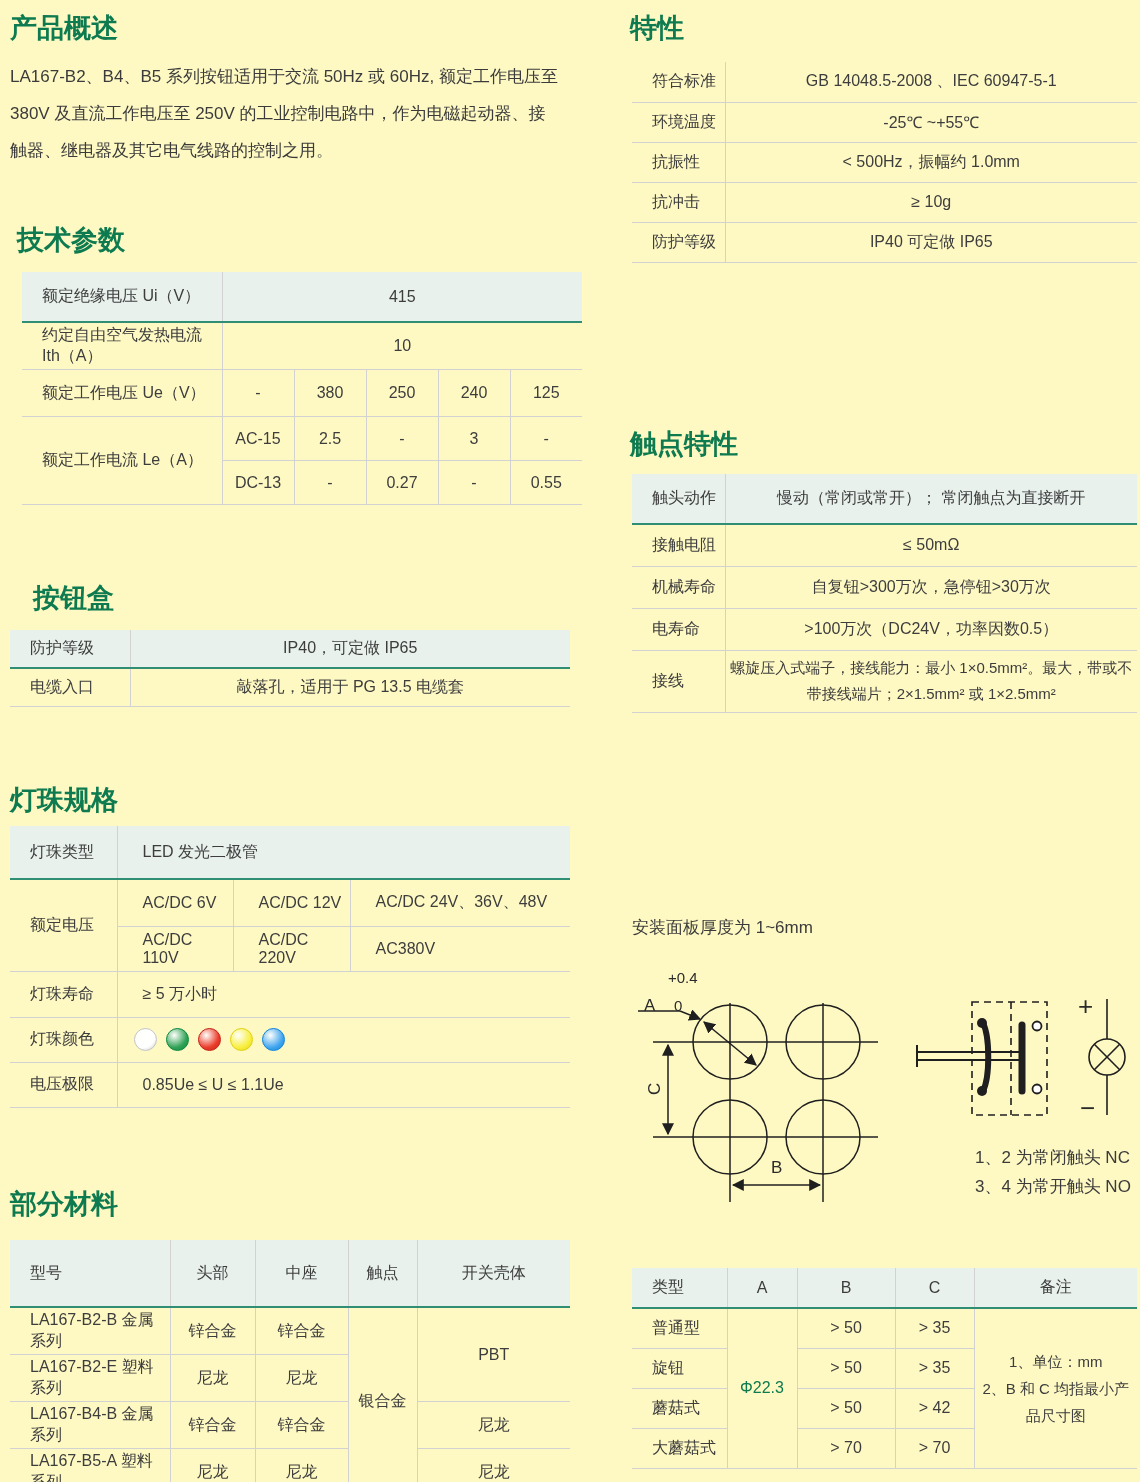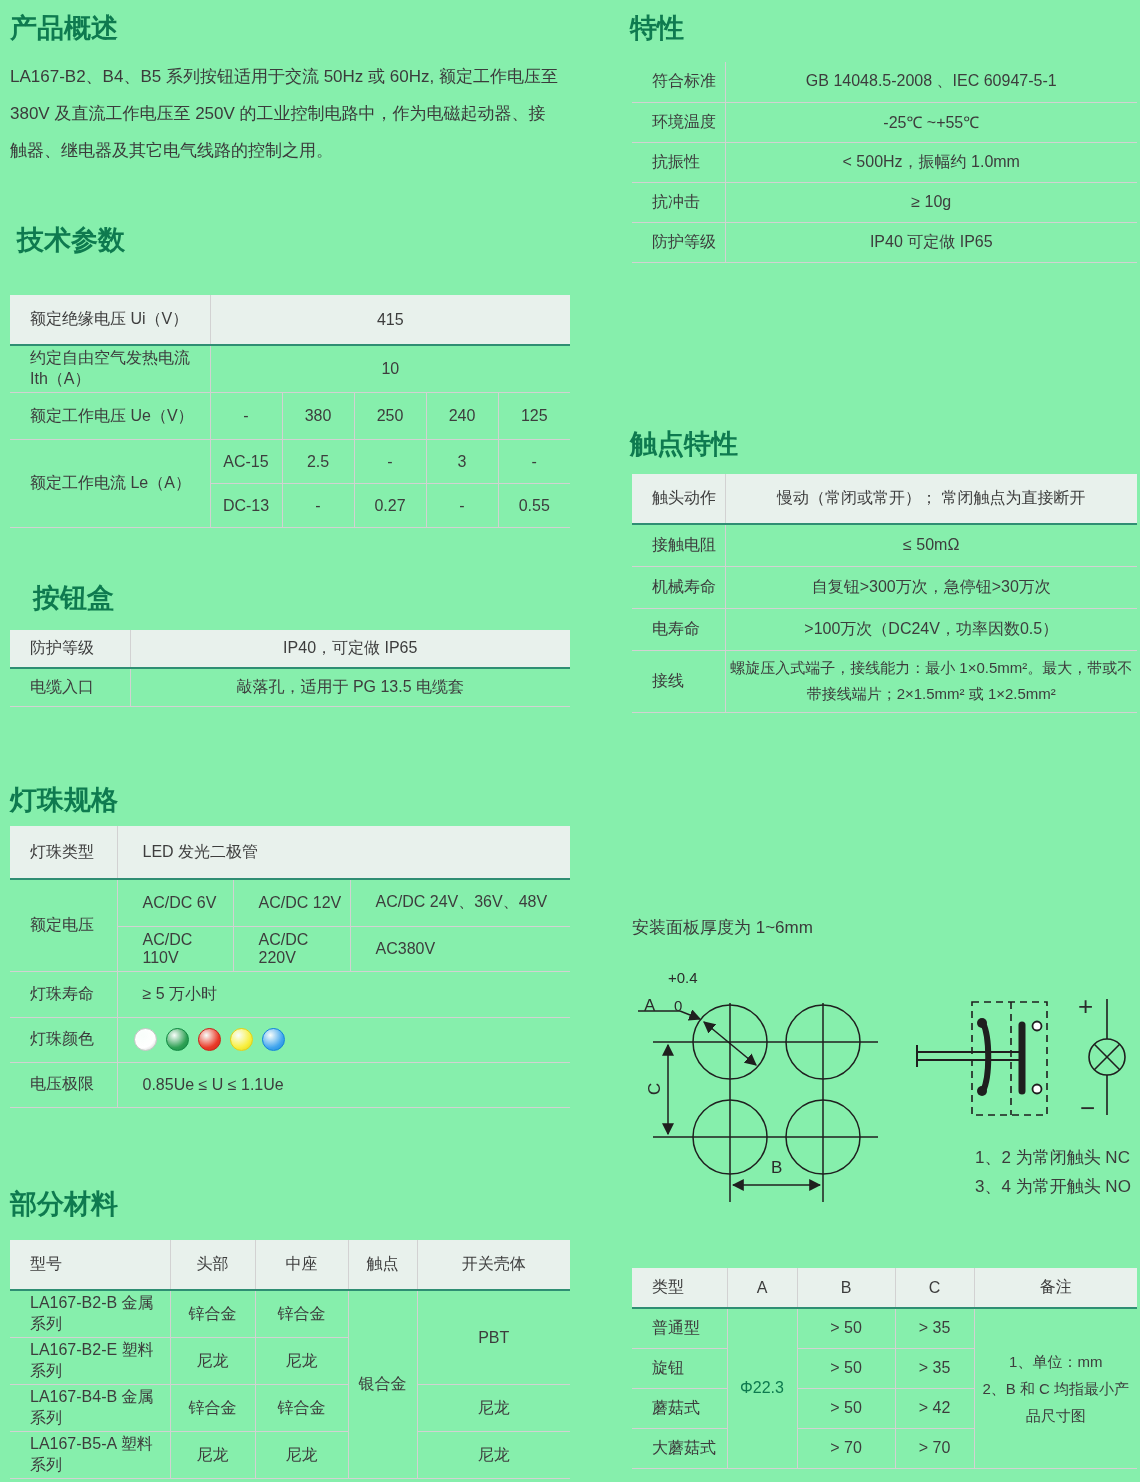--- a/index.html
+++ b/index.html
@@ -1,16 +1,16 @@
 <!DOCTYPE html>
 <html><head>
 <meta charset="utf-8">
 <style>
   html,body{margin:0;padding:0;background:#ffffff;}
-  #page{position:relative;width:1140px;height:1482px;background:#86efac;
+  #page{position:relative;width:1140px;height:1482px;background:#fef9c3;
         font-family:"Liberation Sans",sans-serif;color:#3d3d3d;overflow:hidden;}
   .h{position:absolute;font-size:27px;font-weight:700;color:#0e7a4f;white-space:nowrap;}
   .para{position:absolute;font-size:17px;line-height:37px;color:#3b3b3b;}
   .sub{position:absolute;font-size:17px;color:#3b3b3b;}
   .tbl{position:absolute;border-collapse:collapse;table-layout:fixed;font-size:16px;color:#3d3d3d;}
   .tbl td{border:1px solid #d2d2d2;border-top:none;text-align:center;vertical-align:middle;
           padding:2px 4px;overflow:hidden;}
   .tbl td:first-child{border-left:none;}
   .tbl td:last-child{border-right:none;}
   .tbl tr.hrow td{background:#e8f1ec;border-bottom:2px solid #2f8e73;}
@@ -25,21 +25,21 @@
 </style>
 </head>
 <body>
 
 <div id="page">
 
   <div class="h" style="left:10px;top:10px;">产品概述</div>
   <div class="para" style="left:10px;top:58px;width:550px;">LA167-B2、B4、B5 系列按钮适用于交流 50Hz 或 60Hz, 额定工作电压至 380V 及直流工作电压至 250V 的工业控制电路中，作为电磁起动器、接触器、继电器及其它电气线路的控制之用。</div>
 
   <div class="h" style="left:17px;top:222px;">技术参数</div>
-  <table class="tbl" style="left:10px;top:272px;width:560px;margin-top:23px;">
+  <table class="tbl" style="left:22px;top:272px;width:560px;">
     <colgroup>
         <col style="width:200px">
         <col style="width:72px">
         <col style="width:72px">
         <col style="width:72px">
         <col style="width:72px">
         <col style="width:72px">
       </colgroup>
     <tbody>
         <tr class="hrow" style="height:50px;">
@@ -144,21 +144,21 @@
   <div class="h" style="left:10px;top:1186px;">部分材料</div>
   <table class="tbl" style="left:10px;top:1240px;width:560px;">
     <colgroup>
         <col style="width:160px">
         <col style="width:85px">
         <col style="width:93px">
         <col style="width:69px">
         <col style="width:153px">
       </colgroup>
     <tbody>
-        <tr class="hrow" style="height:50px;">
+        <tr class="hrow" style="height:67px;">
       <td class="lbl">型号</td>
       <td>头部</td>
       <td>中座</td>
       <td>触点</td>
       <td>开关壳体</td>
     </tr>
     <tr style="height:45px;">
       <td class="lbl">LA167-B2-B 金属系列</td>
       <td>锌合金</td>
       <td>锌合金</td>

